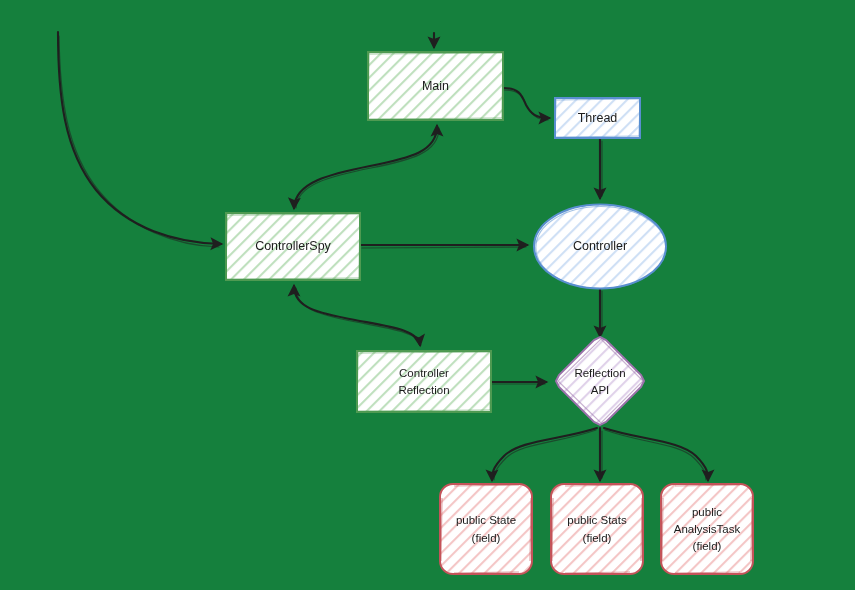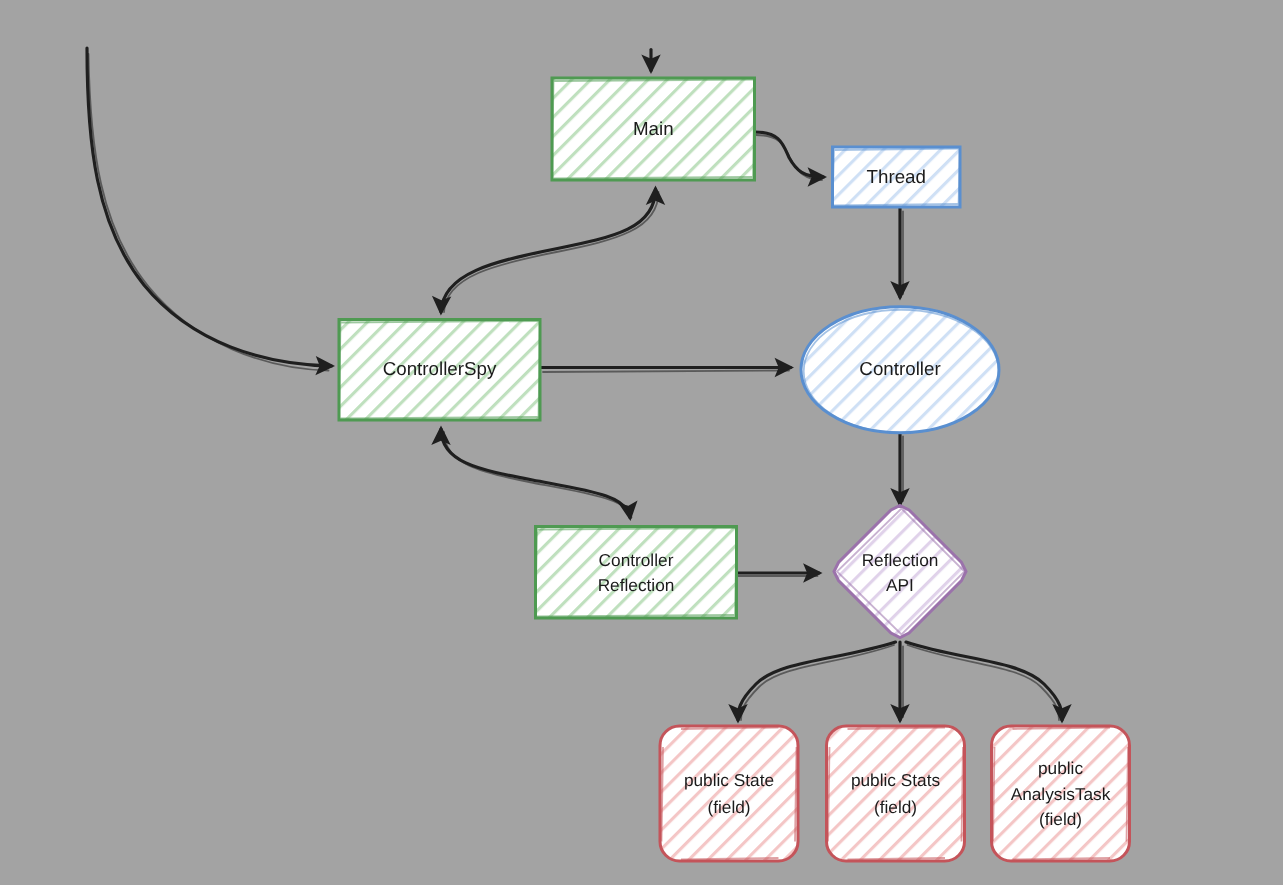--- a/index.html
+++ b/index.html
@@ -10,21 +10,21 @@
   body {
     width: 855px;
     height: 590px;
     overflow: hidden;
     font-family: "Liberation Sans", sans-serif;
   }
   #canvas-wrap {
     position: relative;
     width: 855px;
     height: 590px;
-    background: #a3a3a3;
+    background: #15803d;
   }
   svg#diagram {
     position: absolute;
     left: 0;
     top: 0;
     width: 855px;
     height: 590px;
     display: block;
   }
   .node-label {

